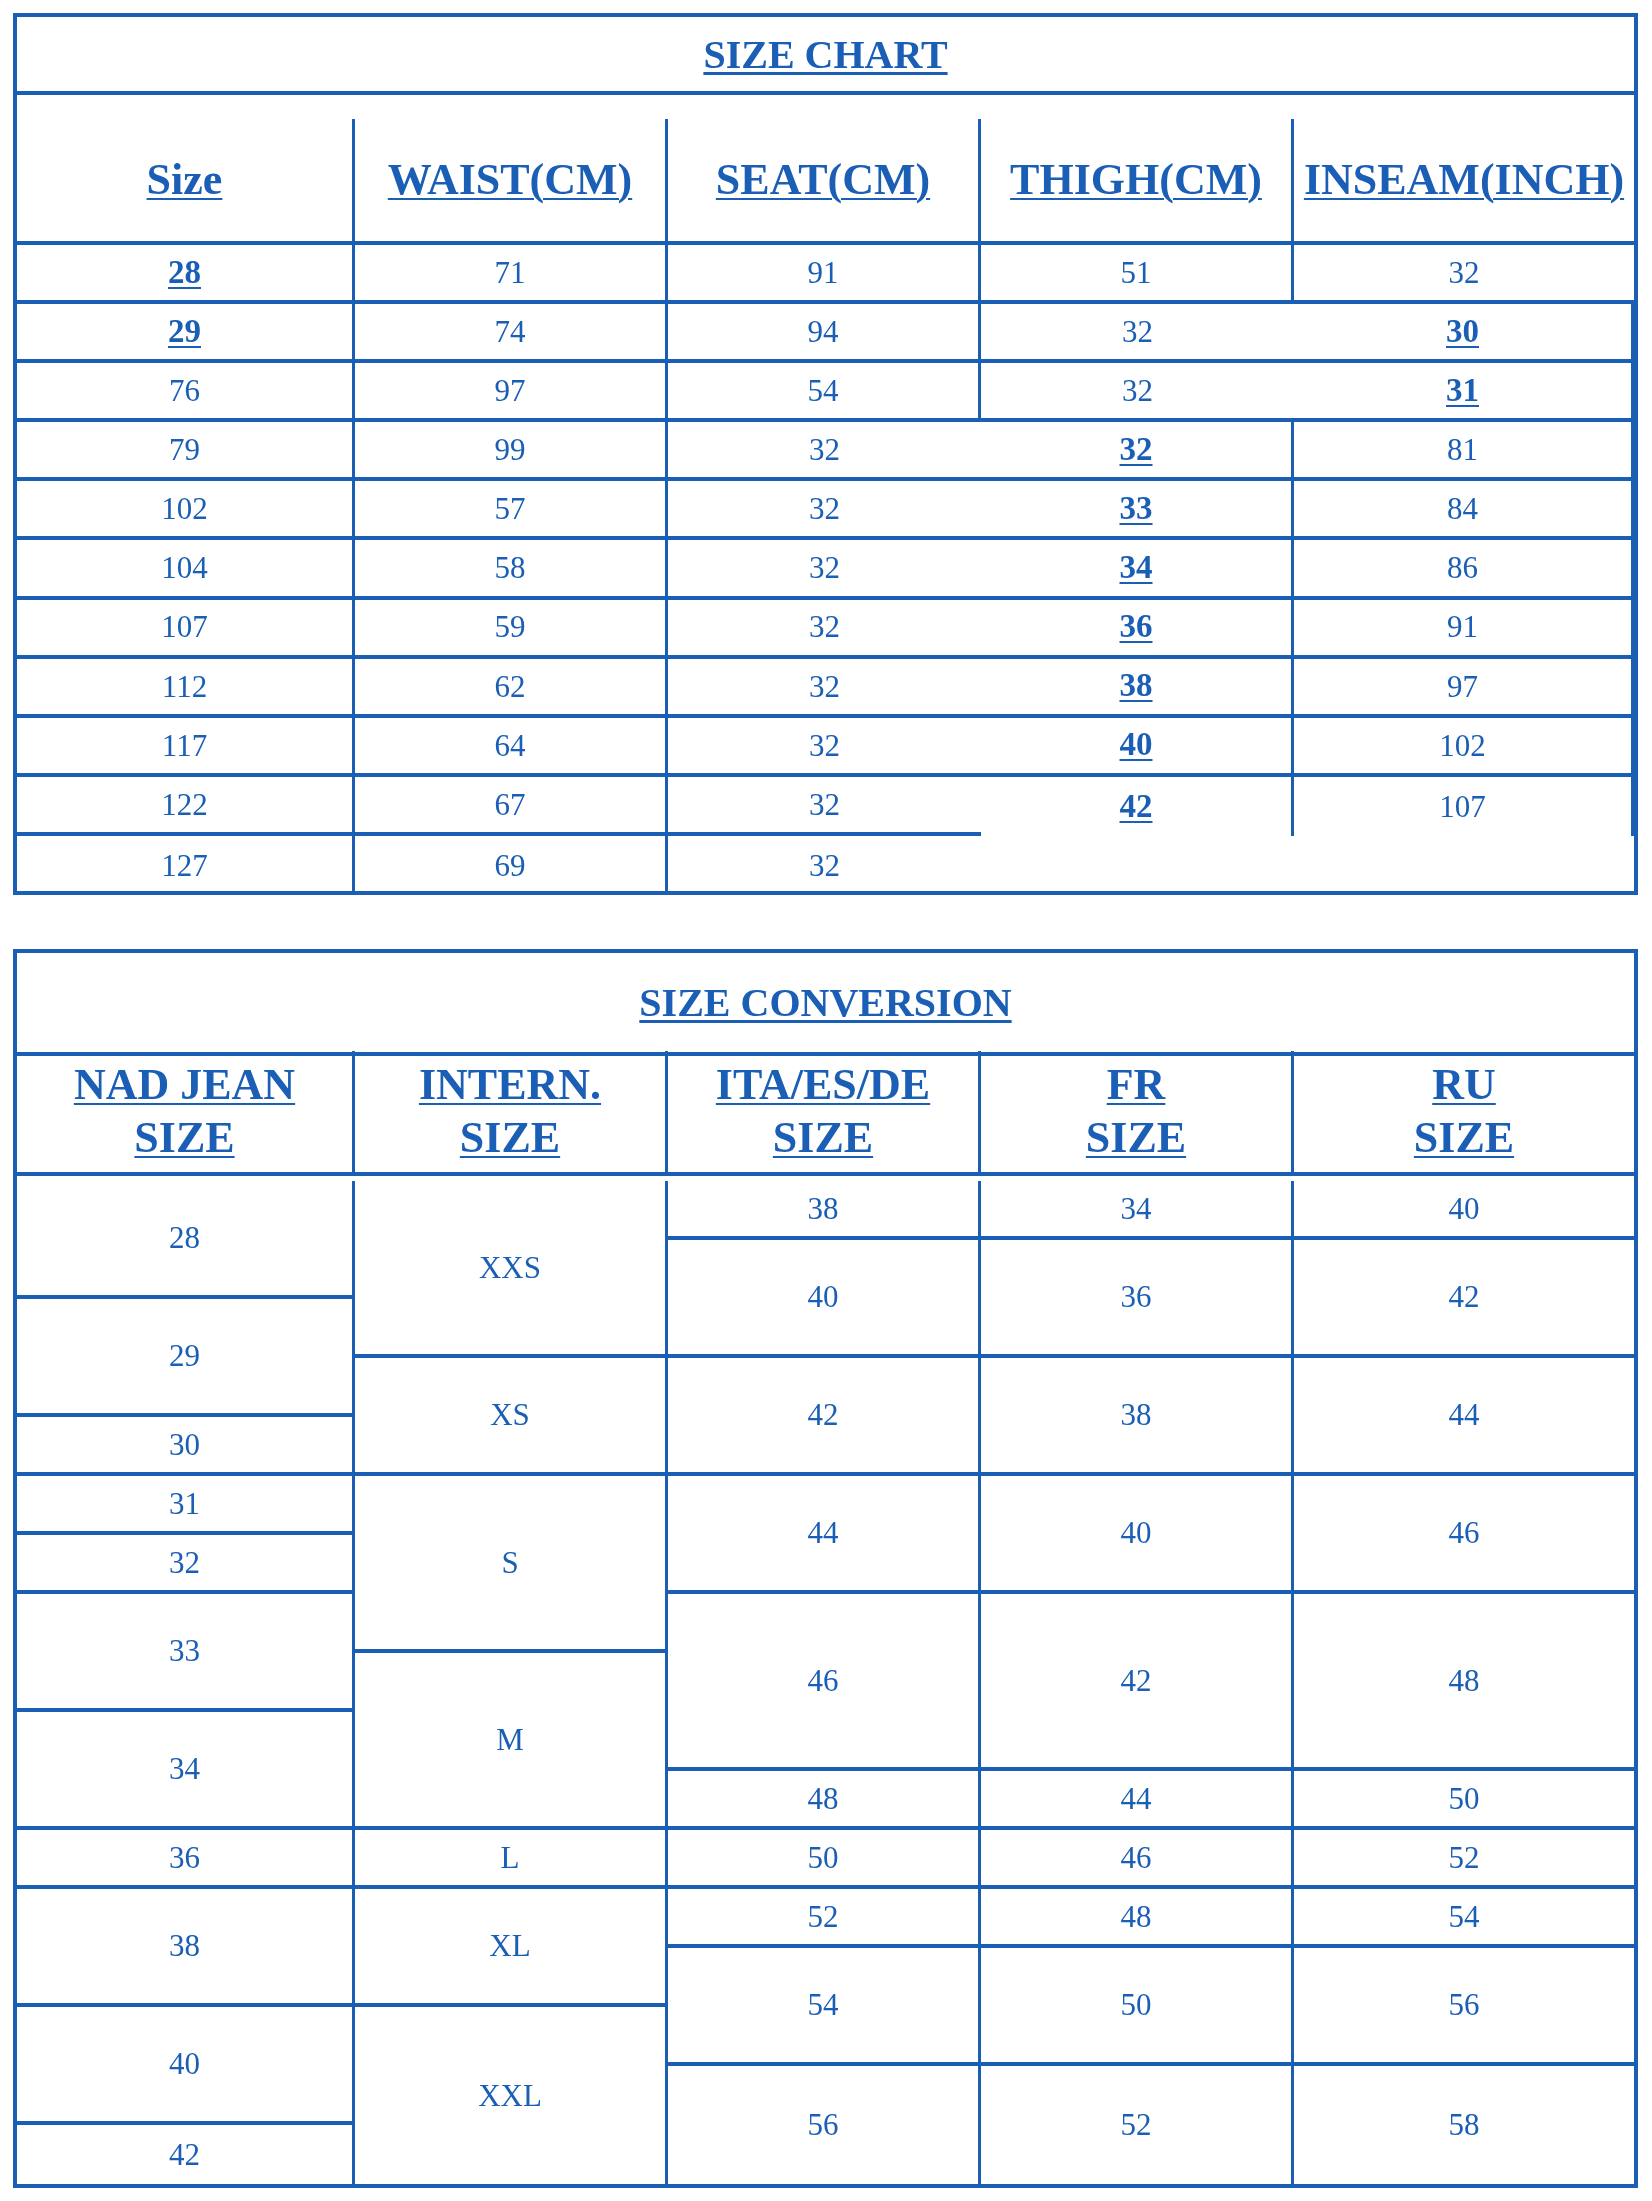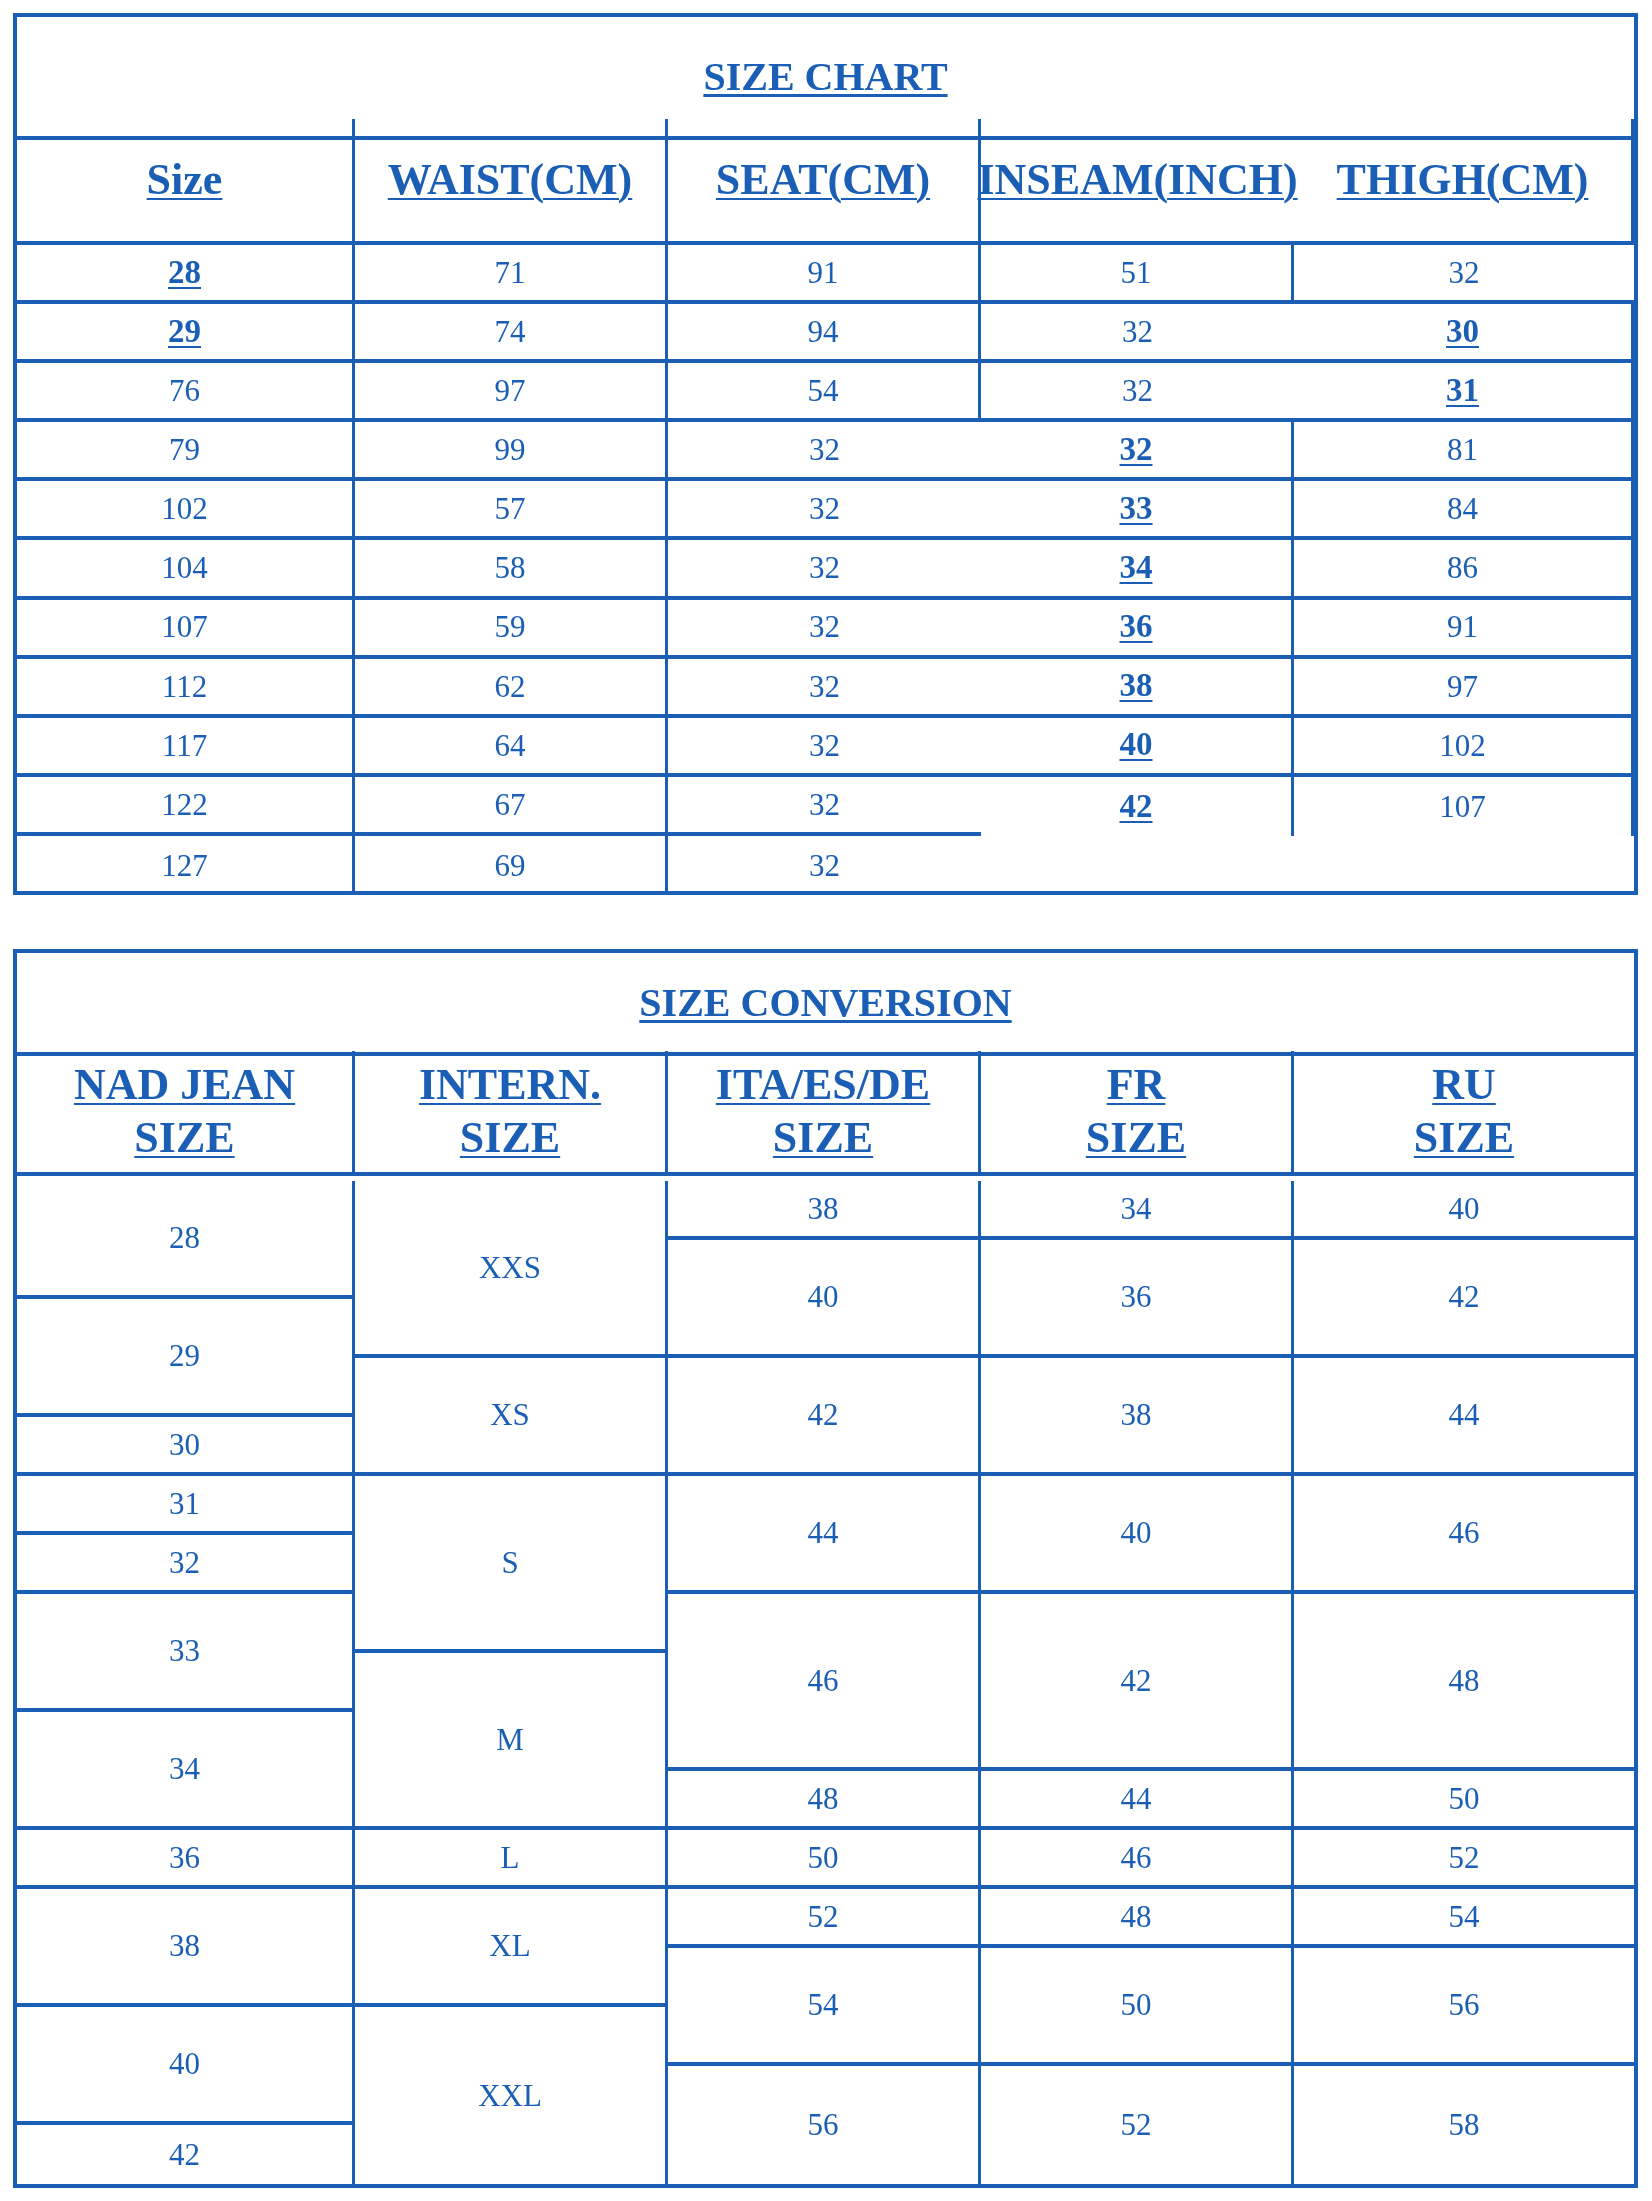--- a/index.html
+++ b/index.html
@@ -6,21 +6,21 @@
   body { width: 1653px; height: 2201px; position: relative; overflow: hidden;
          font-family: "Liberation Serif", "DejaVu Serif", serif; color: #1a5eb5; }
   .tbl { position: absolute; left: 13px; width: 1625px; box-sizing: border-box;
          border: 4.4px solid #1b5fb4; }
   #t1 { top: 13px; height: 882px; }
   #t2 { top: 949px; height: 1239px; }
   .title { position: absolute; left: 0; right: 0; top: 0; display: flex;
            align-items: center; justify-content: center; border-bottom: 4.4px solid #1b5fb4;
            box-sizing: border-box; font-weight: bold; font-size: 40px; text-decoration: underline;
            text-underline-offset: 3.5px; text-decoration-thickness: 2.6px; }
-  #t1 .title { height: 123px; }
+  #t1 .title { height: 78px; }
   #t2 .title { height: 103px; }
   .grid { position: absolute; left: 0; right: 0; display: grid;
           grid-template-columns: 338px 313px 313px 313px 340px; }
   .cell { border-right: 3.5px solid #1b5fb4; border-bottom: 4.4px solid #1b5fb4;
           display: flex; align-items: center; justify-content: center; text-align: center;
           box-sizing: border-box; font-size: 31px; line-height: 1.2; }
   .grid > .cell.last { border-right: none; }
   .hdr { font-weight: bold; font-size: 44px; text-decoration: underline;
          text-underline-offset: 3.5px; text-decoration-thickness: 1.7px; }
   .sizecell { font-weight: bold; font-size: 33px; text-decoration: underline;
@@ -36,22 +36,22 @@
 </style>
 </head>
 <body>
 
 <div class="tbl" id="t1">
   <div class="title">SIZE CHART</div>
   <div class="grid hgrid">
     <div class="cell hdr">Size</div>
     <div class="cell hdr">WAIST(CM)</div>
     <div class="cell hdr">SEAT(CM)</div>
+    <div class="cell hdr">THIGH(CM)</div>
     <div class="cell hdr last">INSEAM(INCH)</div>
-    <div class="cell hdr">THIGH(CM)</div>
   </div>
   <div class="grid dgrid" id="t1-data">
       <div class="cell sizecell">28</div>
       <div class="cell">71</div>
       <div class="cell">91</div>
       <div class="cell">51</div>
       <div class="cell last">32</div>
       <div class="cell sizecell">29</div>
       <div class="cell">74</div>
       <div class="cell">94</div>

